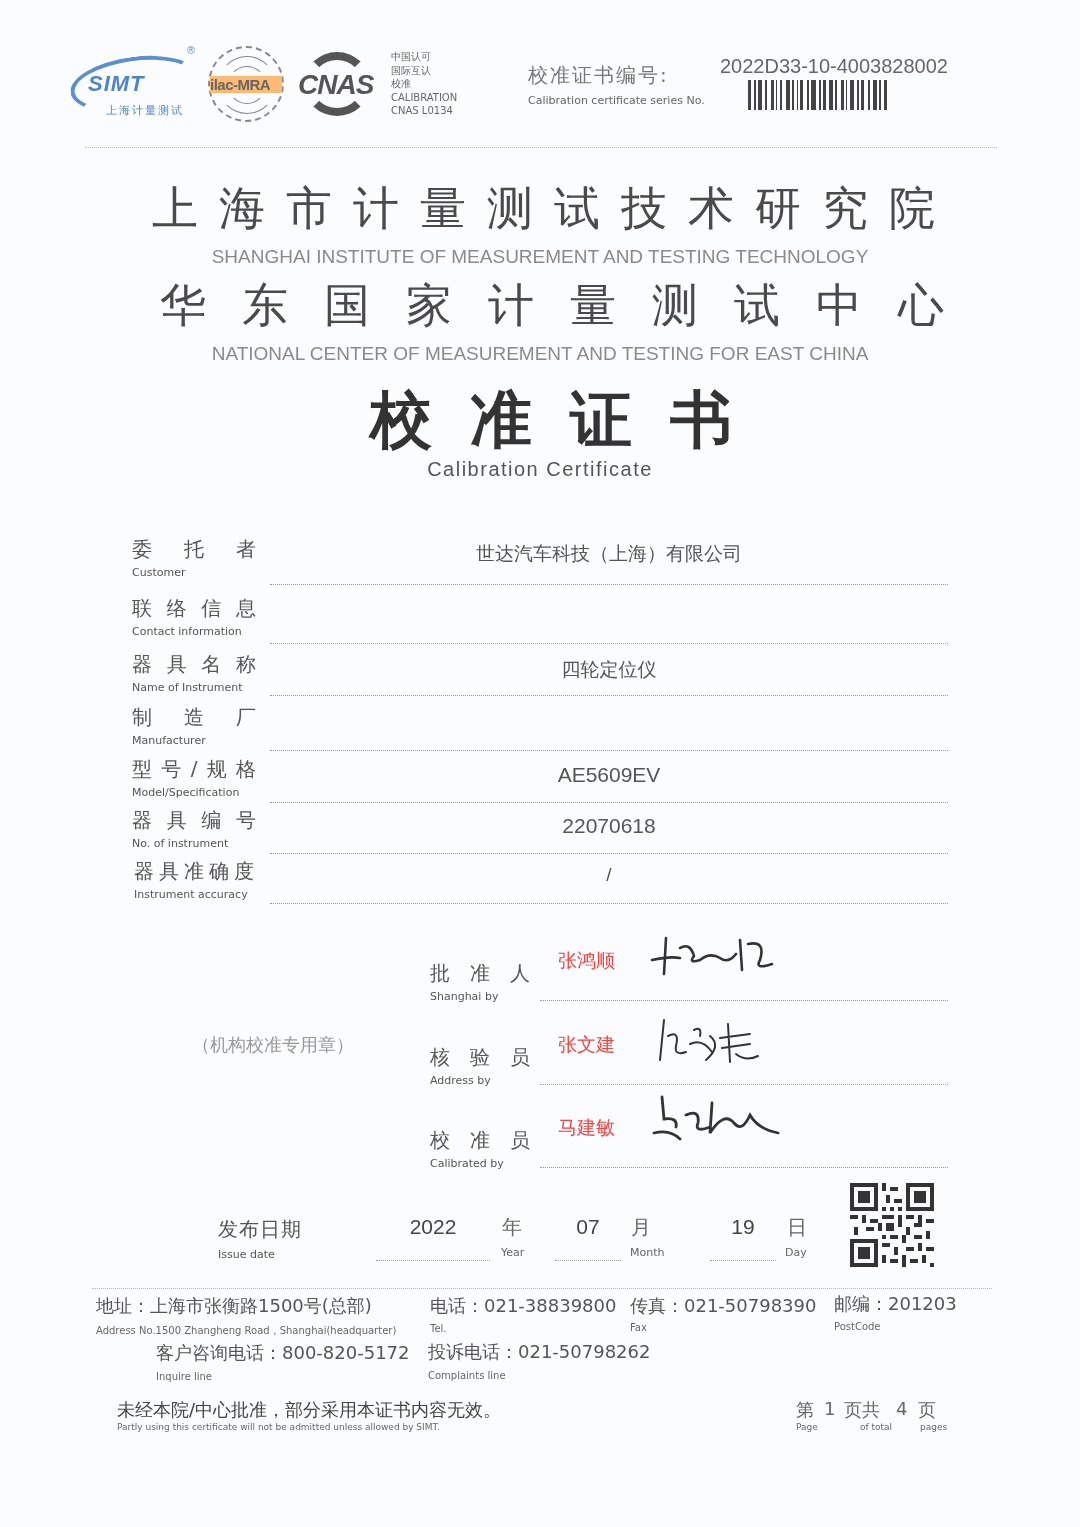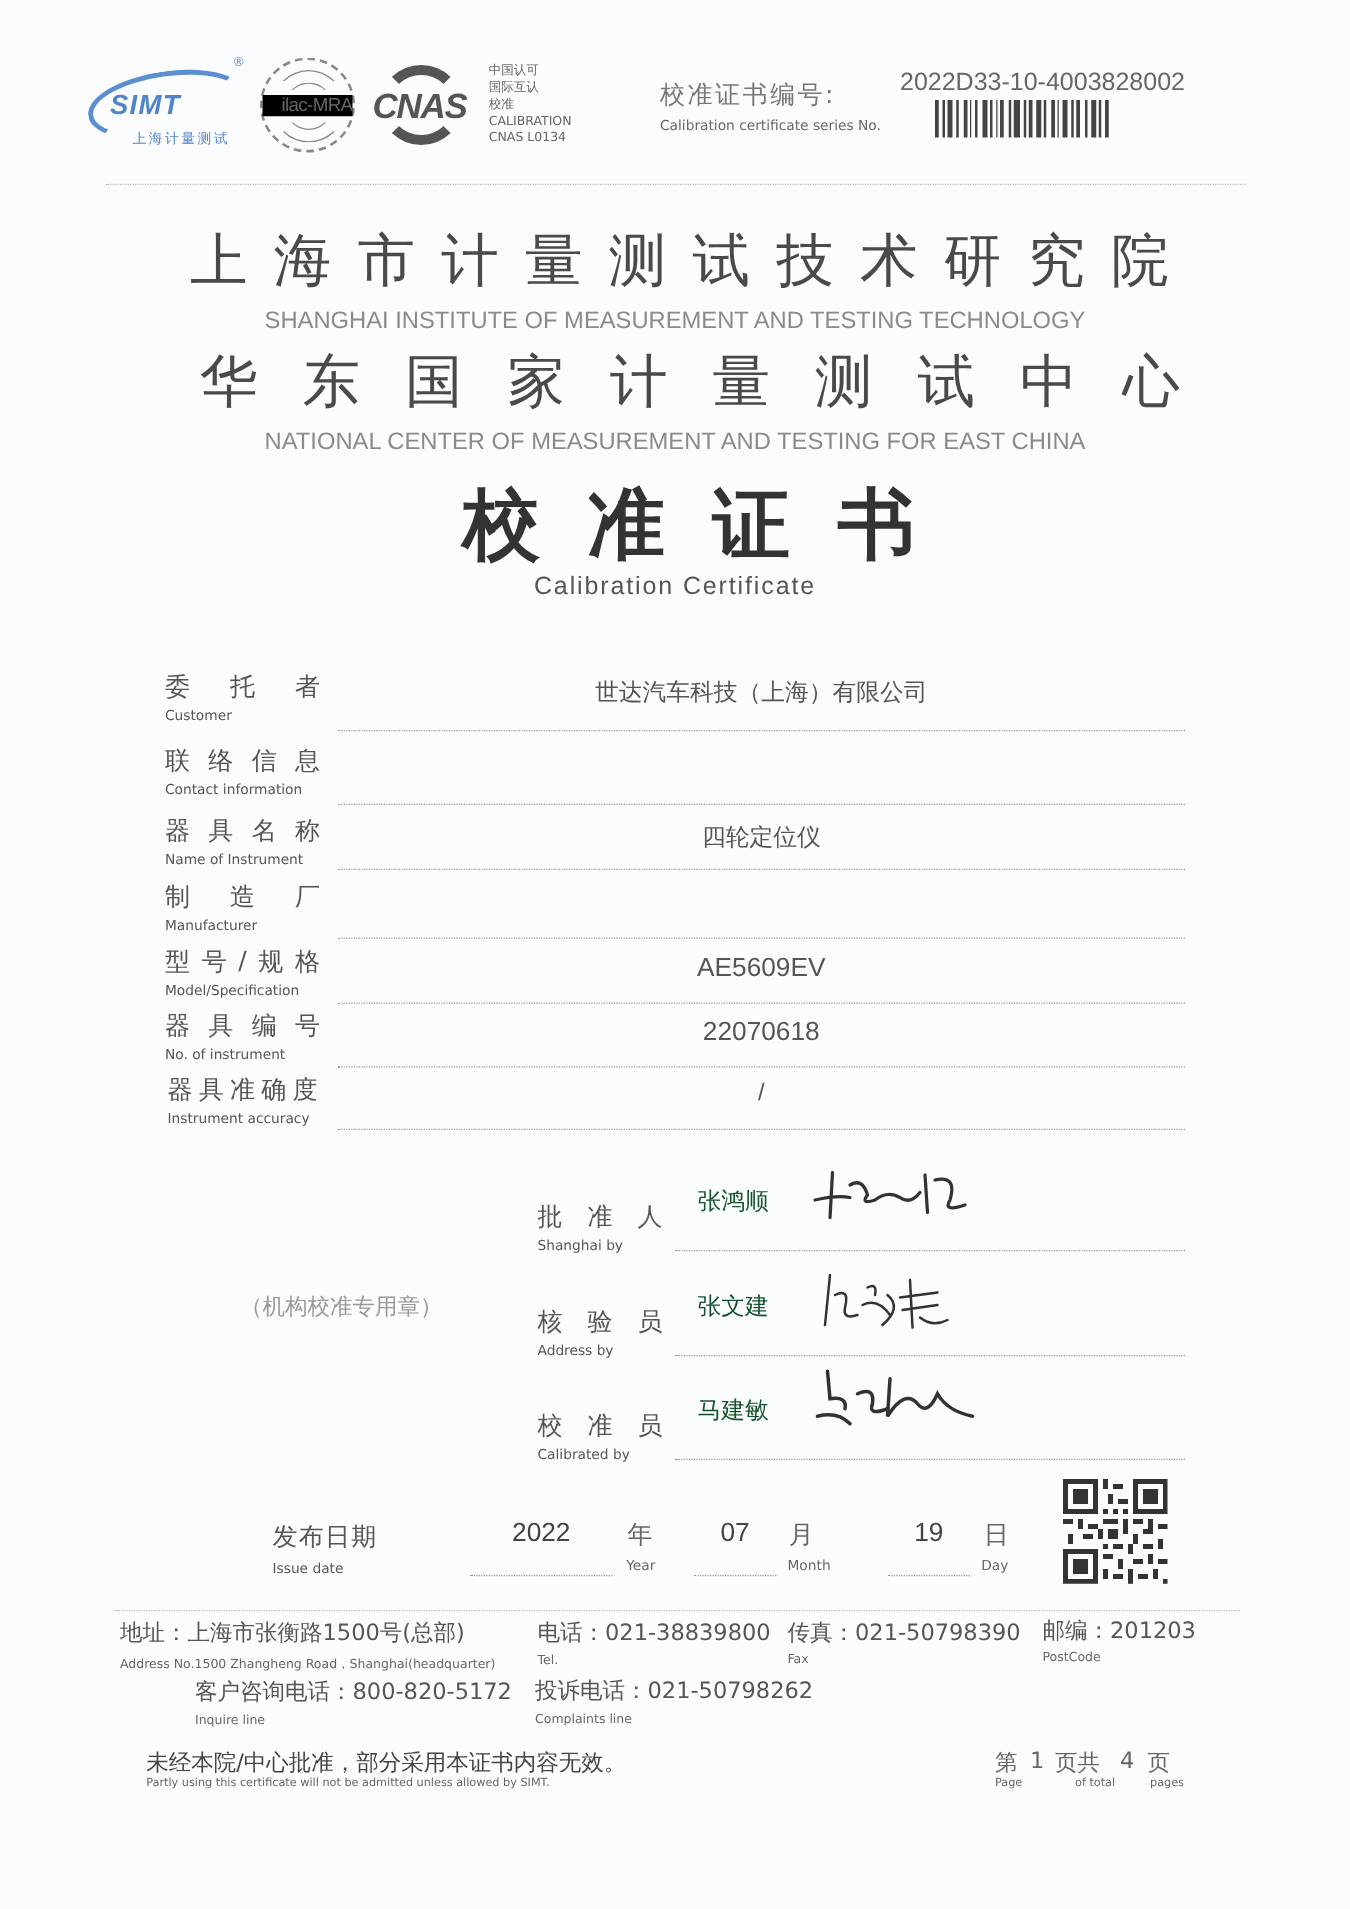--- a/index.html
+++ b/index.html
@@ -29,23 +29,23 @@
   .simt-sub {
     position: absolute; left: 36px; top: 58px; font-size: 11px; color: #4f84c9;
     letter-spacing: 2px;
   }
   .simt-reg { position: absolute; left: 116px; top: 0; font-size: 10px; color: #6b8fc4; }
 
   .ilac-logo { left: 208px; top: 46px; width: 76px; height: 76px; border-radius: 50%;
     border: 2px dashed #888; box-sizing: border-box; }
   .ilac-logo .ring { position: absolute; border: 1.5px solid #888; border-radius: 50%;
     border-left-color: transparent; border-right-color: transparent; }
-  .ilac-logo .txt { position: absolute; left: 0; right: 0; top: 28px; text-align: right;
-    font-family: "Liberation Sans", sans-serif; font-weight: normal; font-size: 15px; color: #666;
-    letter-spacing: -0.5px; background: #000000; }
+  .ilac-logo .txt { position: absolute; left: 0; right: 0; top: 28px; text-align: left;
+    font-family: "Liberation Sans", sans-serif; font-weight: bold; font-size: 15px; color: #666;
+    letter-spacing: -0.5px; background: #fdba74; }
 
   .cnas-logo { left: 298px; top: 52px; width: 84px; height: 64px; }
   .cnas-ring { position: absolute; left: 6px; top: 0; width: 66px; height: 64px;
     border: 8px solid #555; border-radius: 50%; box-sizing: border-box;
     border-left-color: transparent; border-right-color: transparent; }
   .cnas-txt { position: absolute; left: 0; top: 17px; font-family: "Liberation Sans", sans-serif;
     font-weight: bold; font-style: italic; font-size: 28px; color: #555; letter-spacing: -1px;
     background: transparent; }
 
   .cnas-info { left: 391px; top: 50px; font-size: 10px; color: #666; line-height: 13.5px; }
@@ -81,21 +81,21 @@
     font-size: 19px; color: #555; }
   .field-line { position: absolute; left: 270px; width: 678px; top: 48px; height: 0;
     border-top: 1px dotted #999; }
 
   
   .stamp-note { left: 192px; top: 1033px; font-size: 18px; color: #999; }
   .sig-row { left: 0; width: 1080px; height: 84px; }
   .sig-label-cn { position: absolute; left: 430px; top: 0; width: 100px;
     font-size: 20px; color: #555; display: flex; justify-content: space-between; }
   .sig-label-en { position: absolute; left: 430px; top: 30px; font-size: 11px; color: #555; }
-  .sig-name { position: absolute; left: 558px; top: -12px; font-size: 19px; color: #14532d; }
+  .sig-name { position: absolute; left: 558px; top: -12px; font-size: 19px; color: #ef4444; }
   .sig-hand { position: absolute; left: 650px; top: -30px; width: 140px; height: 50px; }
   .sig-line { position: absolute; left: 540px; width: 408px; top: 40px; height: 0;
     border-top: 1px dotted #999; }
 
   
   .issue-cn { left: 218px; top: 1216px; font-size: 20px; color: #555; letter-spacing: 1px; }
   .issue-en { left: 218px; top: 1248px; font-size: 11px; color: #555; }
   .date-val { top: 1215px; font-size: 21px; color: #444; font-family: "Liberation Sans", sans-serif;
     text-align: center; }
   .date-unit-cn { top: 1214px; font-size: 20px; color: #666; }

